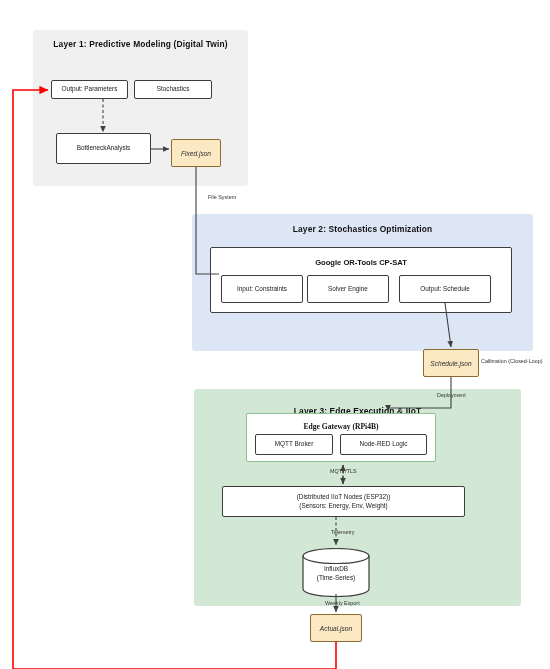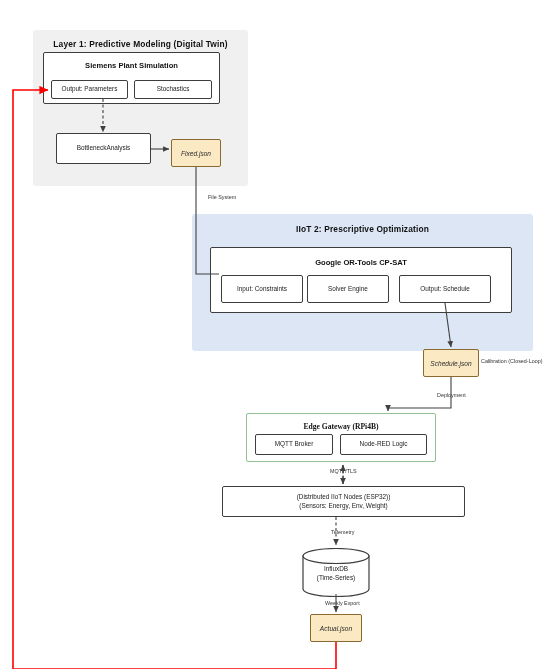--- a/index.html
+++ b/index.html
@@ -26,43 +26,43 @@
 </style>
 </head>
 <body>
 
 <div id="stage">
 
   <div class="layer" style="left:33px;top:14px;width:215px;height:156px;background:#f0f0f0;">
     <div class="layer-title" style="top:9px;">Layer 1: Predictive Modeling (Digital Twin)</div>
   </div>
 
-  <div class="box" style="left:43px;top:36px;width:177px;height:52px;">
-    <div class="box-title" style="top:8px;">Siemens Plant Simulation</div>
-  </div>
   <div class="box small" style="left:51px;top:64px;width:77px;height:19px;">Output: Parameters</div>
   <div class="box small" style="left:134px;top:64px;width:78px;height:19px;">Stochastics</div>
 
   <div class="box small" style="left:56px;top:117px;width:95px;height:31px;">BottleneckAnalysis</div>
 
   <div class="artifact" style="left:171px;top:123px;width:50px;height:28px;">Fixed.json</div>
 
   <div class="layer" style="left:192px;top:198px;width:341px;height:137px;background:#dce6f5;">
-    <div class="layer-title" style="top:10px;">IIoT 2: Prescriptive Optimization</div>
+    <div class="layer-title" style="top:10px;">Layer 2: Stochastics Optimization</div>
   </div>
 
   <div class="box" style="left:210px;top:231px;width:302px;height:66px;">
     <div class="box-title" style="top:10px;">Google OR-Tools CP-SAT</div>
   </div>
   <div class="box small" style="left:221px;top:259px;width:82px;height:28px;">Input: Constraints</div>
   <div class="box small" style="left:307px;top:259px;width:82px;height:28px;">Solver Engine</div>
   <div class="box small" style="left:399px;top:259px;width:92px;height:28px;">Output: Schedule</div>
 
   <div class="artifact" style="left:423px;top:333px;width:56px;height:28px;">Schedule.json</div>
 
+  <div class="layer" style="left:194px;top:373px;width:327px;height:217px;background:#d2e7d4;">
+    <div class="layer-title" style="top:17px;">Layer 3: Edge Execution &amp; IIoT</div>
+  </div>
 
   <div class="box nested" style="left:246px;top:397px;width:190px;height:49px;">
     <div class="box-title" style="top:8px;font-family:Liberation Serif, serif;">Edge Gateway (RPi4B)</div>
   </div>
   <div class="box small" style="left:255px;top:418px;width:78px;height:21px;">MQTT Broker</div>
   <div class="box small" style="left:340px;top:418px;width:87px;height:21px;">Node-RED Logic</div>
 
   <div class="box" style="left:222px;top:470px;width:243px;height:31px;flex-direction:column;">
     <div class="small">(Distributed IIoT Nodes (ESP32))</div>
     <div class="small">(Sensors: Energy, Env, Weight)</div>

